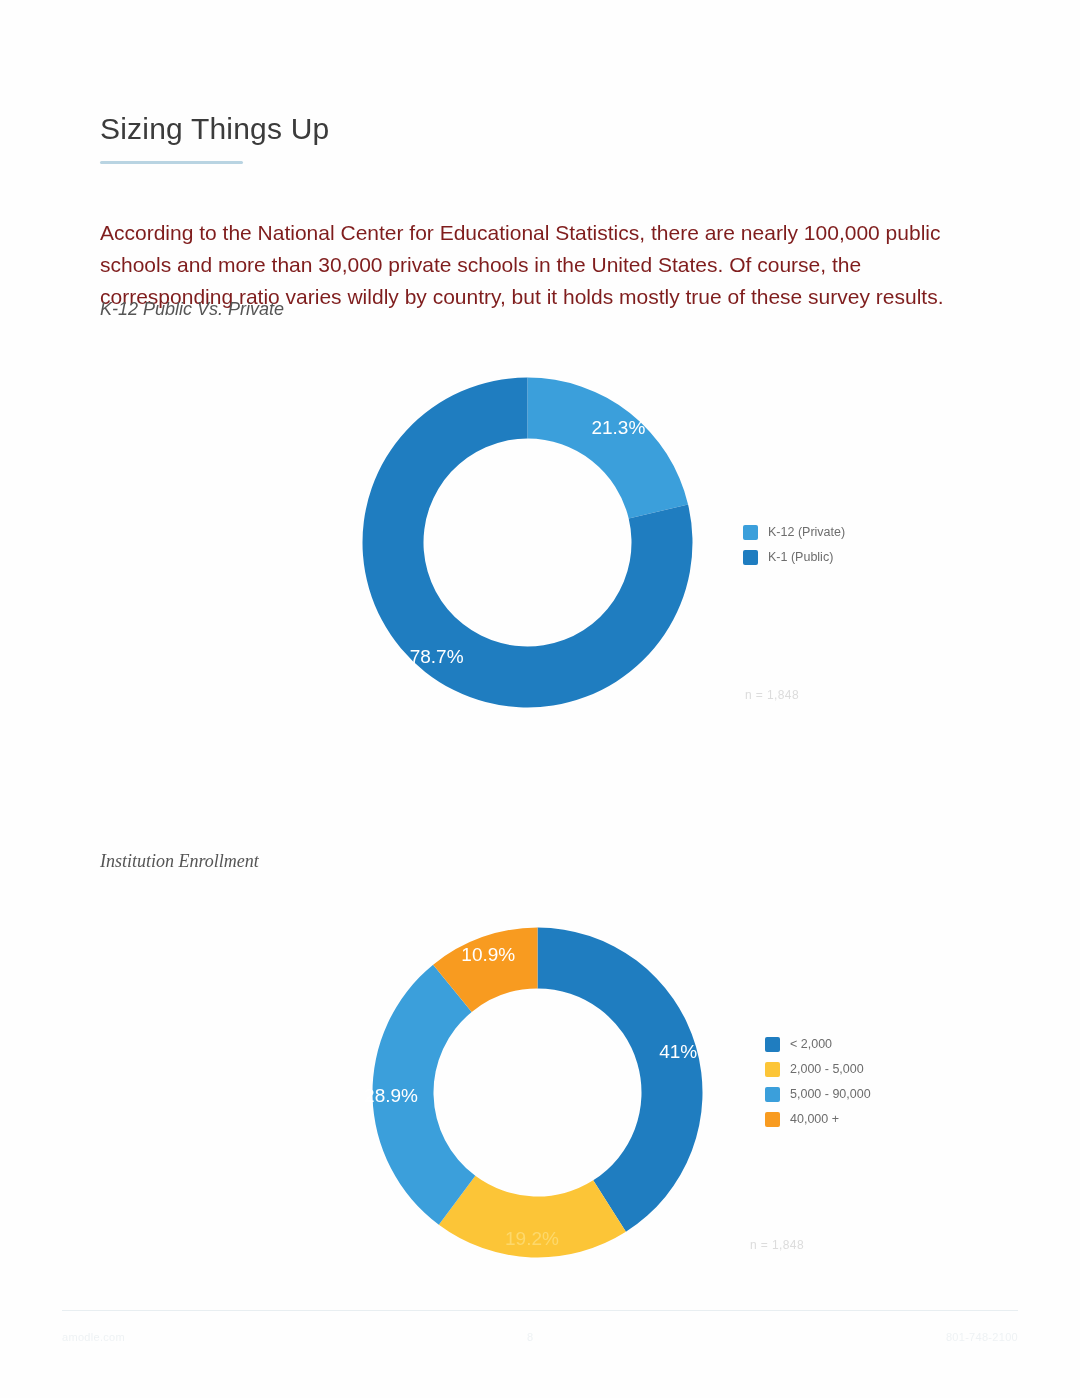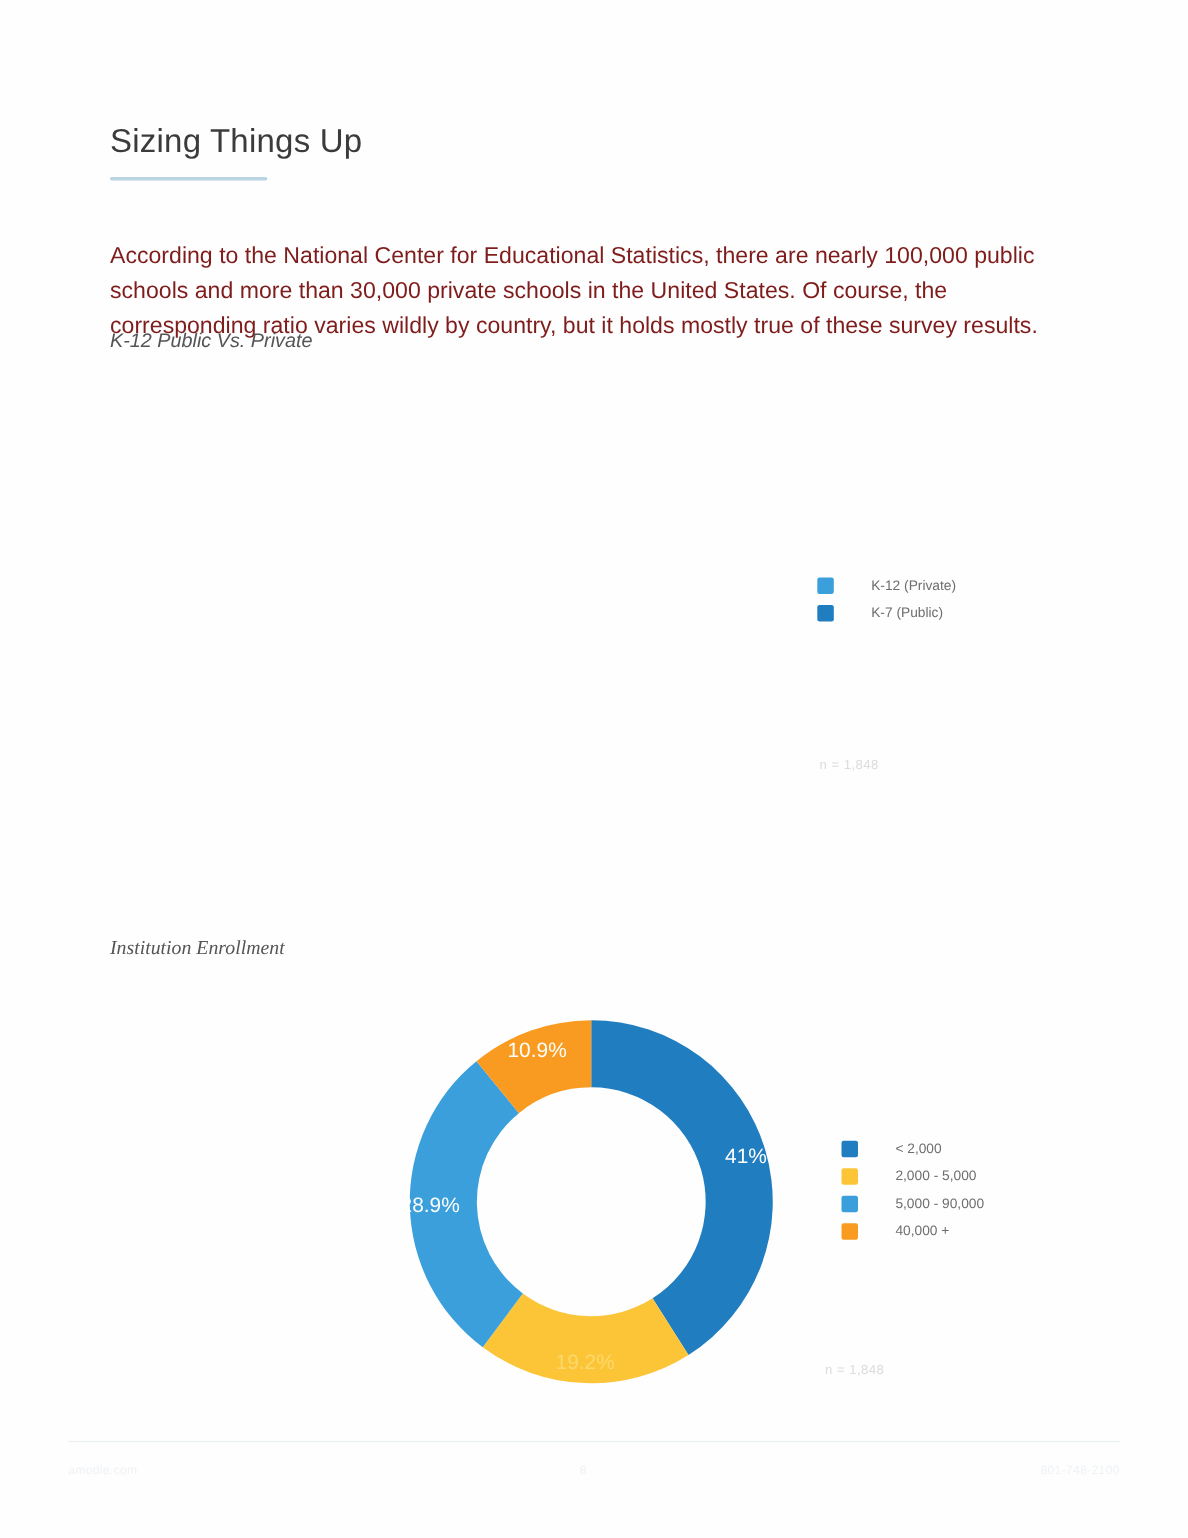--- a/index.html
+++ b/index.html
@@ -84,21 +84,20 @@
     position: absolute;
   }
   .legend-1 { left: 388px; top: 150px; }
   .legend-2 { left: 400px; top: 112px; }
 
   .legend-row {
     display: flex;
     align-items: center;
     height: 24px;
     margin-bottom: 1px;
-    gap: 24px;
   }
   .legend-swatch {
     width: 15px;
     height: 15px;
     border-radius: 2px;
     margin-right: 10px;
     flex: none;
   }
   .legend-label {
     font-size: 12.5px;
@@ -150,29 +149,41 @@
 
 <div class="page">
 
   <h1 class="title">Sizing Things Up</h1>
   <div class="title-rule"></div>
 
   <p class="para para-1">According to the National Center for Educational Statistics, there are nearly 100,000 public schools and more than 30,000 private schools in the United States. Of course, the corresponding ratio varies wildly by country, but it holds mostly true of these survey results.</p>
   <div class="subhead subhead-1">K-12 Public Vs. Private</div>
 
   <div class="chart-block chart-1">
+    <div class="donut-wrap">
+      <svg class="donut-svg" width="345" height="345" viewBox="0 0 345 345">
+        <g id="donut1-slices">
+            <path d="M 172.5 7.5 A 165 165 0 0 1 333.0612543120509 134.48574459836254 L 273.7022451421411 148.53949962563456 A 104 104 0 0 0 172.5 68.5 Z" fill="#3b9fdb"></path>
+            <path d="M 333.0612543120509 134.48574459836254 A 165 165 0 1 1 172.49999999999997 7.5 L 172.49999999999997 68.5 A 104 104 0 1 0 273.7022451421411 148.53949962563456 Z" fill="#1f7dc0"></path>
+          </g>
+        <g id="donut1-labels">
+            <text x="263.37787004356545" y="63.59367843175542" text-anchor="middle" class="slice-label">21.3%</text>
+            <text x="81.62212995643459" y="293.4063215682446" text-anchor="middle" class="slice-label">78.7%</text>
+          </g>
+      </svg>
+    </div>
 
     <div class="legend legend-1">
       <div class="legend-row">
         <span class="legend-swatch" style="background:#3b9fdb"></span>
         <span class="legend-label">K-12 (Private)</span>
       </div>
       <div class="legend-row">
         <span class="legend-swatch" style="background:#1f7dc0"></span>
-        <span class="legend-label">K-7 (Public)</span>
+        <span class="legend-label">K-1 (Public)</span>
       </div>
     </div>
 
     <div class="nnote nnote-1">n = 1,848</div>
   </div>
 
   <div class="subhead subhead-2">Institution Enrollment</div>
 
   <div class="chart-block chart-2">
     <div class="donut-wrap">

